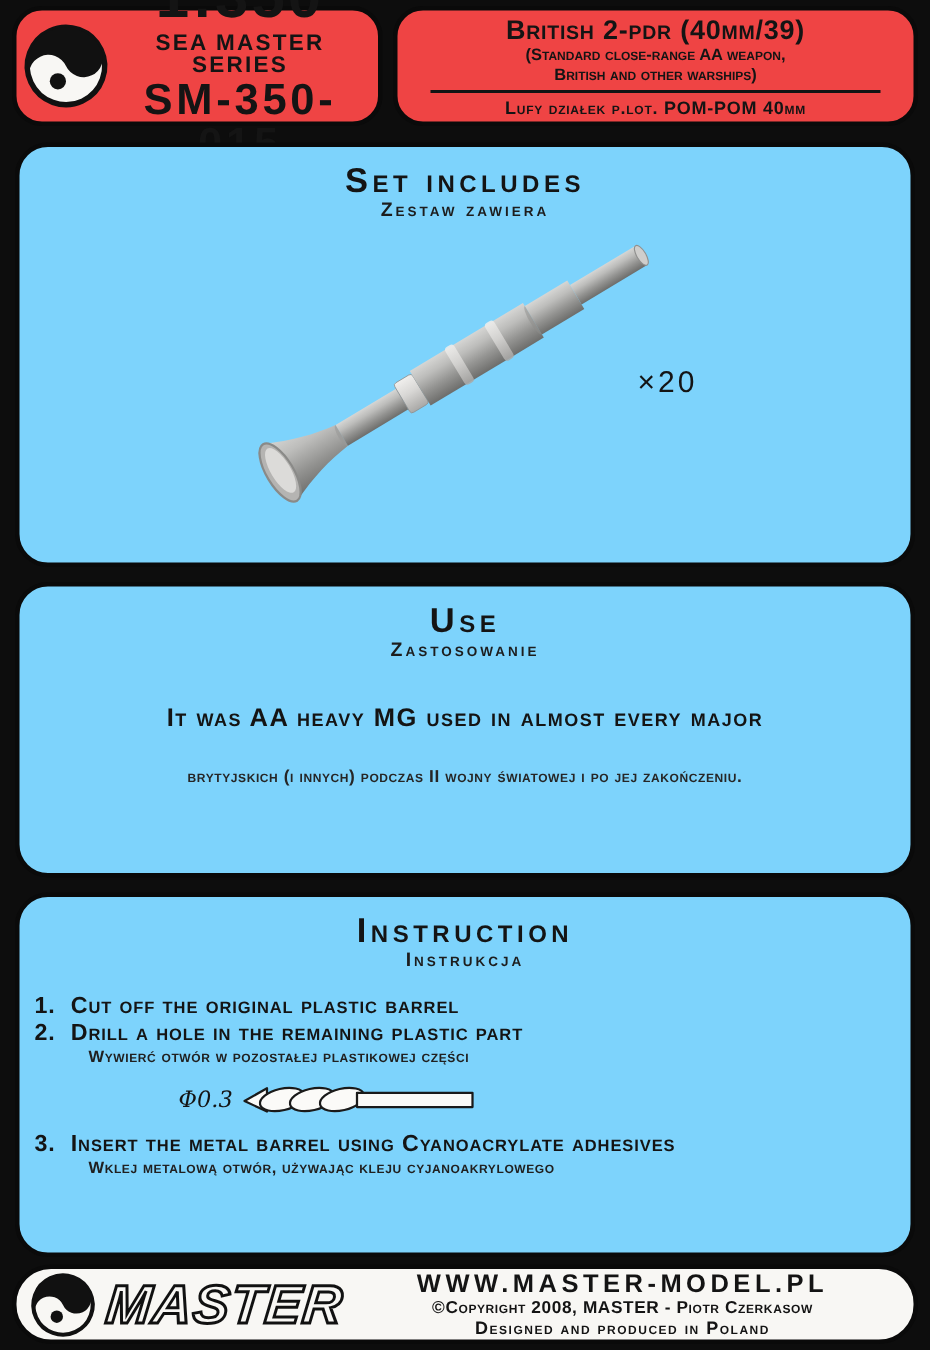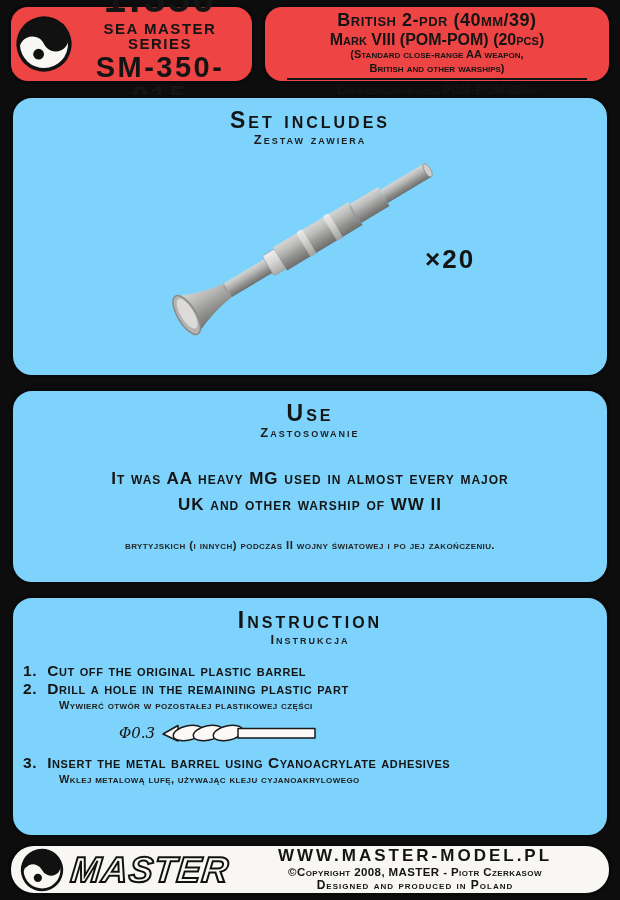--- a/index.html
+++ b/index.html
@@ -30,21 +30,21 @@
   .prod-t2{font-size:16px;font-weight:700;line-height:1.1;}
   .prod-note{font-size:11px;font-weight:700;line-height:1.2;}
   .prod-divider{border:none;border-top:2px solid #141414;margin:3px 22px 3px 22px;}
   .prod-pl{font-size:12px;font-weight:700;letter-spacing:.5px;}
   .sec-title{font-size:23px;font-weight:700;letter-spacing:3px;text-align:center;margin-top:10px;line-height:1.05;}
   .sec-sub{font-size:13px;font-weight:700;letter-spacing:2px;text-align:center;color:#1d1d1d;}
   .panel-set{top:95px;height:283px;}
   .panel-use{top:388px;height:197px;}
   .panel-instr{top:595px;height:243px;}
   .barrel-svg{position:absolute;left:0;top:28px;}
-  .qty{position:absolute;left:412px;top:146px;font-size:26px;font-weight:700;letter-spacing:2px;}
+  .qty{position:absolute;left:412px;top:146px;font-size:20px;font-weight:400;letter-spacing:2px;}
   .use-en{margin-top:26px;text-align:center;font-size:17px;font-weight:700;letter-spacing:1px;line-height:1.55;}
   .use-pl{margin-top:17px;text-align:center;font-size:11.5px;font-weight:700;letter-spacing:.4px;line-height:1.65;color:#262626;}
   .steps{margin:15px 8px 0 10px;}
   .step-en{font-size:15.5px;font-weight:700;letter-spacing:.6px;display:flex;}
   .step-num{flex:0 0 auto;margin-right:10px;}
   .step-pl{font-size:11px;font-weight:700;letter-spacing:.4px;color:#202020;margin:1px 0 10px 36px;}
   .drill-row{display:flex;align-items:center;margin:2px 0 9px 96px;}
   .phi{font-family:"DejaVu Serif","Liberation Serif",serif;font-style:italic;font-weight:400;font-size:15px;font-variant:normal;margin-right:5px;}
   .footer{
     position:absolute;left:8px;top:843px;width:604px;height:53px;box-sizing:border-box;
@@ -77,21 +77,20 @@
   </div>
   <div class="brand-col">
     <div class="brand-scale">1:350</div>
     <div class="brand-series">SEA MASTER SERIES</div>
     <div class="brand-code">SM-350-015</div>
   </div>
 </div>
 
 <div class="hdr-box hdr-right">
   <div class="prod-t1">British 2-pdr (40mm/39)</div>
-  <div class="prod-t2">Mark VIII (POM-POM) (20pcs)</div>
   <div class="prod-note">(Standard close-range AA weapon,</div>
   <div class="prod-note">British and other warships)</div>
   <hr class="prod-divider">
   <div class="prod-pl">Lufy działek p.lot. POM-POM 40mm</div>
 </div>
 
 <div class="panel panel-set">
   <div class="sec-title">Set includes</div>
   <div class="sec-sub">Zestaw zawiera</div>
 
@@ -127,21 +126,20 @@
   </svg>
 
   <div class="qty">×20</div>
 </div>
 
 <div class="panel panel-use">
   <div class="sec-title">Use</div>
   <div class="sec-sub">Zastosowanie</div>
   <div class="use-en">
     <div>It was AA heavy MG used in almost every major</div>
-    <div>UK and other warship of WW II</div>
   </div>
   <div class="use-pl">
     <div>brytyjskich (i innych) podczas II wojny światowej i po jej zakończeniu.</div>
   </div>
 </div>
 
 <div class="panel panel-instr">
   <div class="sec-title">Instruction</div>
   <div class="sec-sub">Instrukcja</div>
 
@@ -168,21 +166,21 @@
           <ellipse cx="68" cy="12" rx="15" ry="7.2" transform="rotate(-13 68 12)"></ellipse>
           <rect x="78" y="7.5" width="77" height="9.5"></rect>
         </g>
       </svg>
     </div>
 
     <div class="step-en">
       <span class="step-num">3.</span>
       <span>Insert the metal barrel using Cyanoacrylate adhesives</span>
     </div>
-    <div class="step-pl">Wklej metalową lufę, używając kleju cyjanoakrylowego</div>
+    <div class="step-pl">Wklej metalową otwór, używając kleju cyjanoakrylowego</div>
 
   </div>
 </div>
 
 <div class="footer">
   <div class="foot-logo">
     <svg viewBox="-50 -50 100 100" width="46" height="46">
       <g transform="rotate(-115)">
         <circle r="43" fill="#f8f7f4" stroke="#111" stroke-width="6"></circle>
         <path d="M0,-43 a43,43 0 0,1 0,86 a21.5,21.5 0 0,1 0,-43 a21.5,21.5 0 0,0 0,-43 z" fill="#111"></path>

